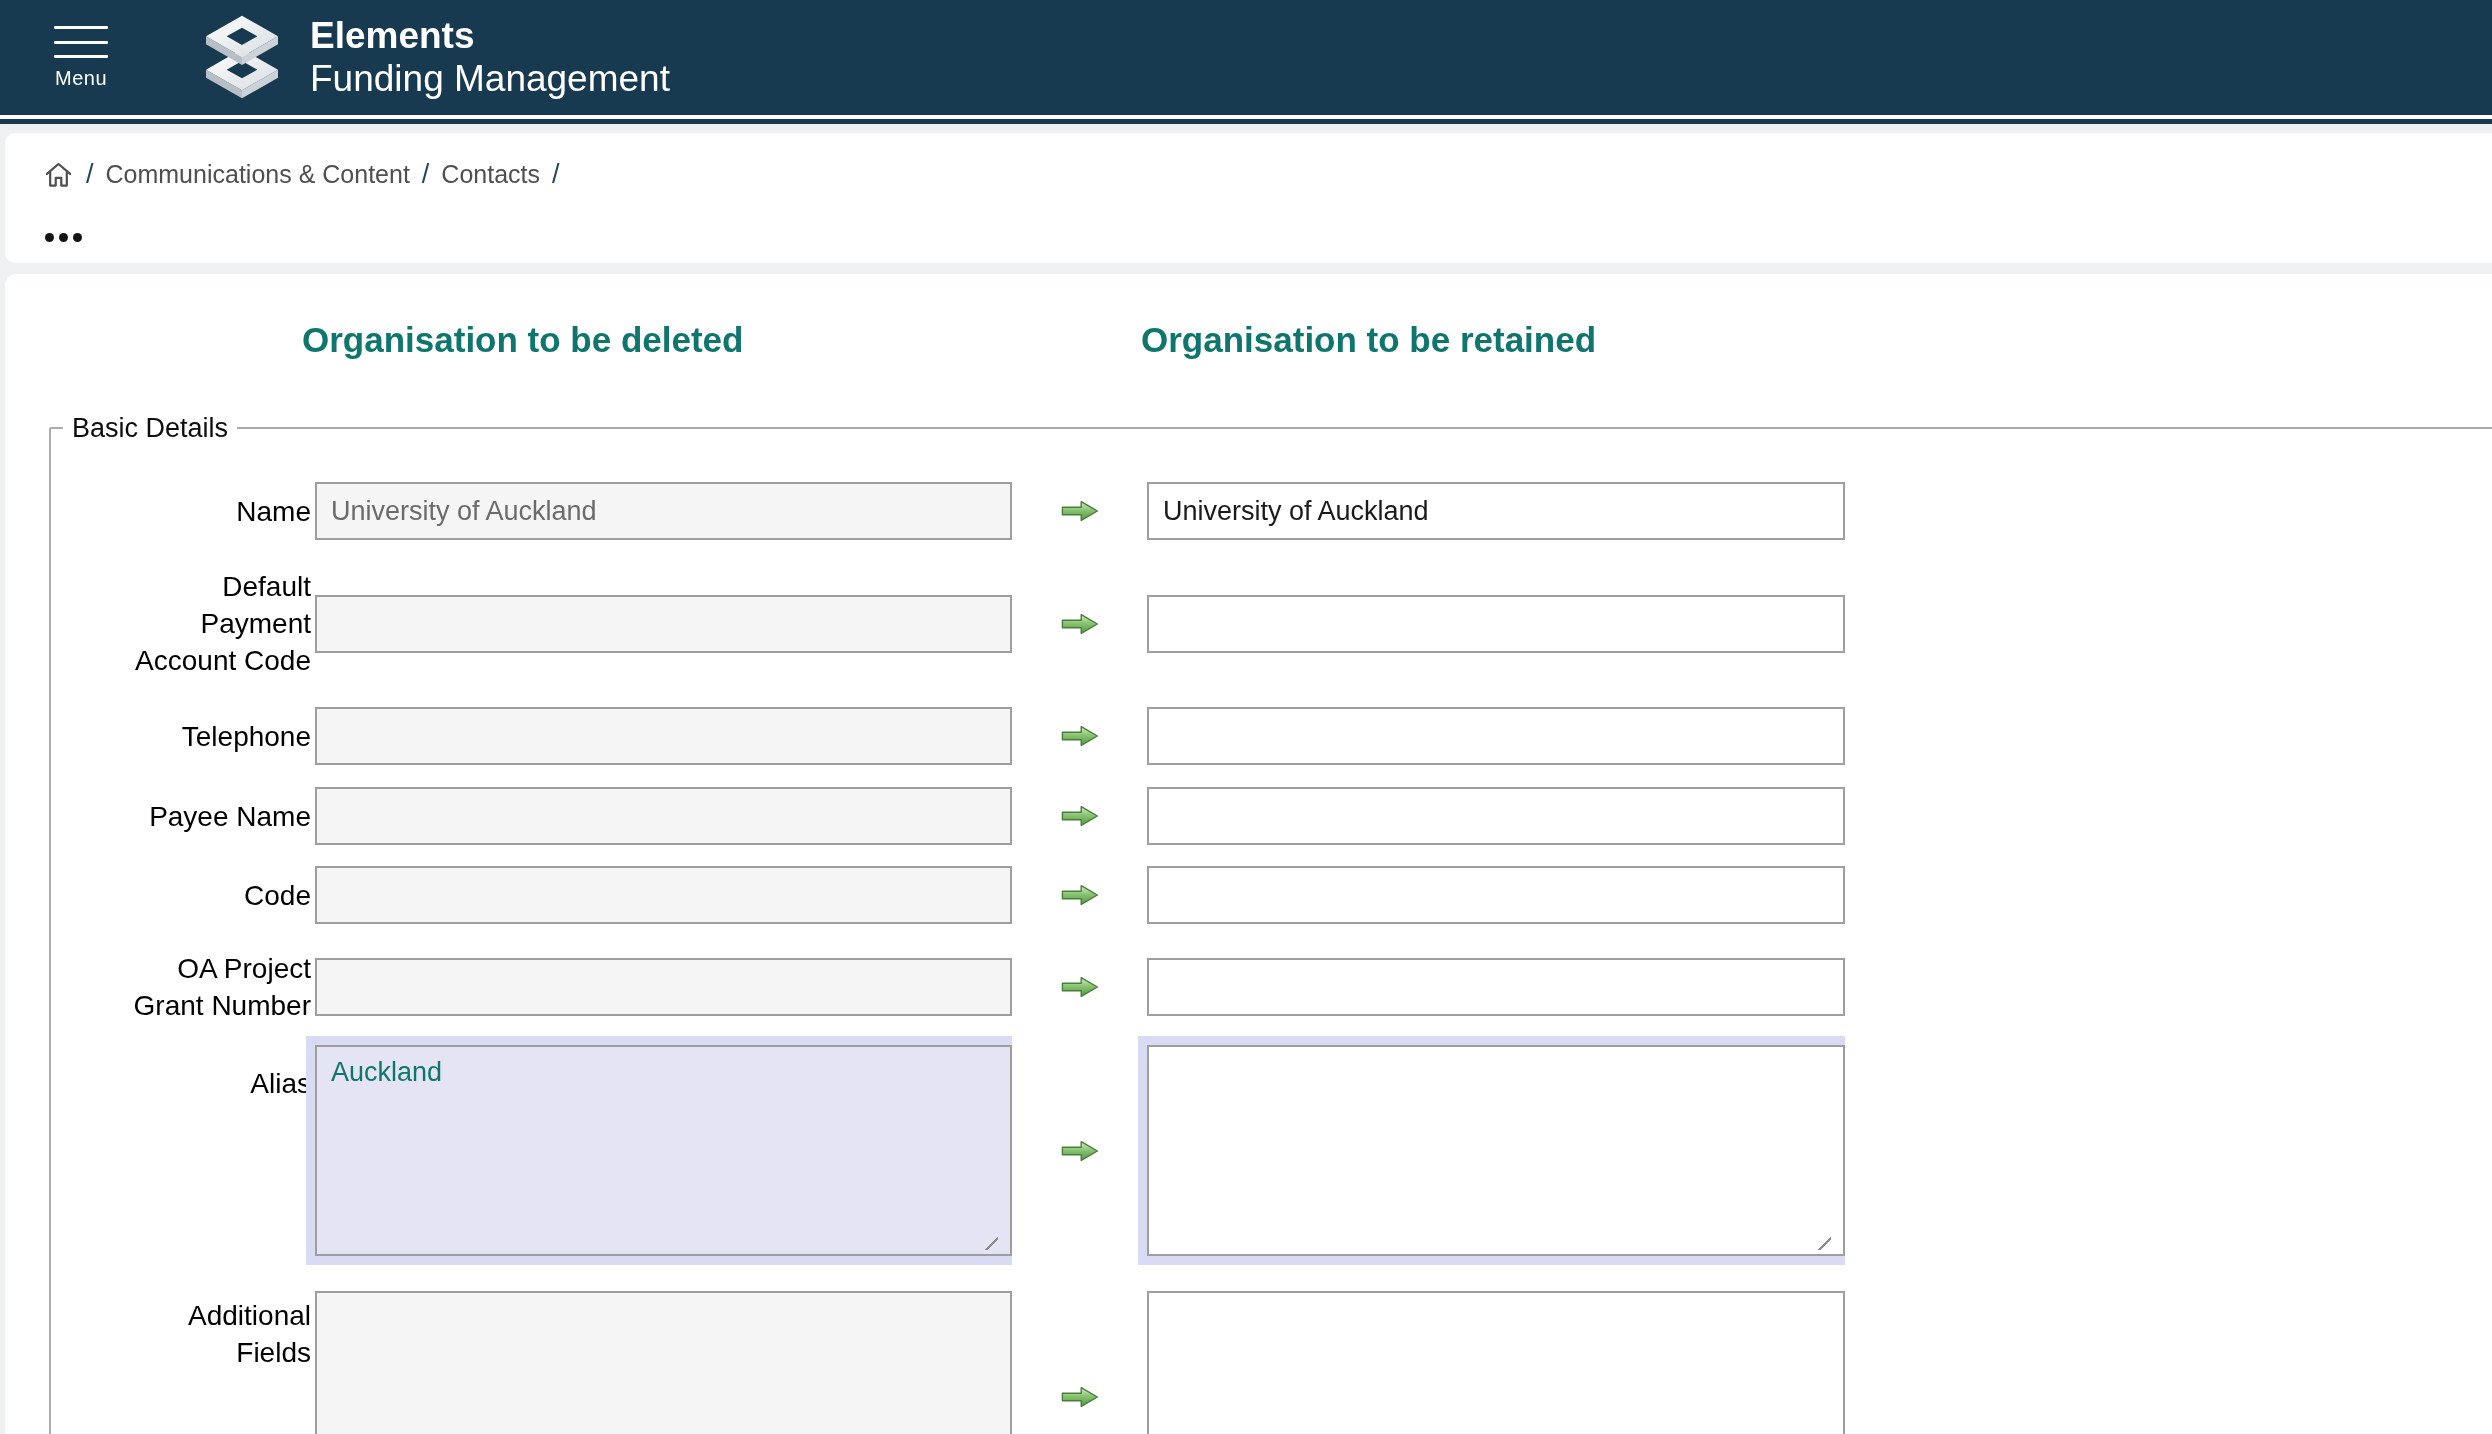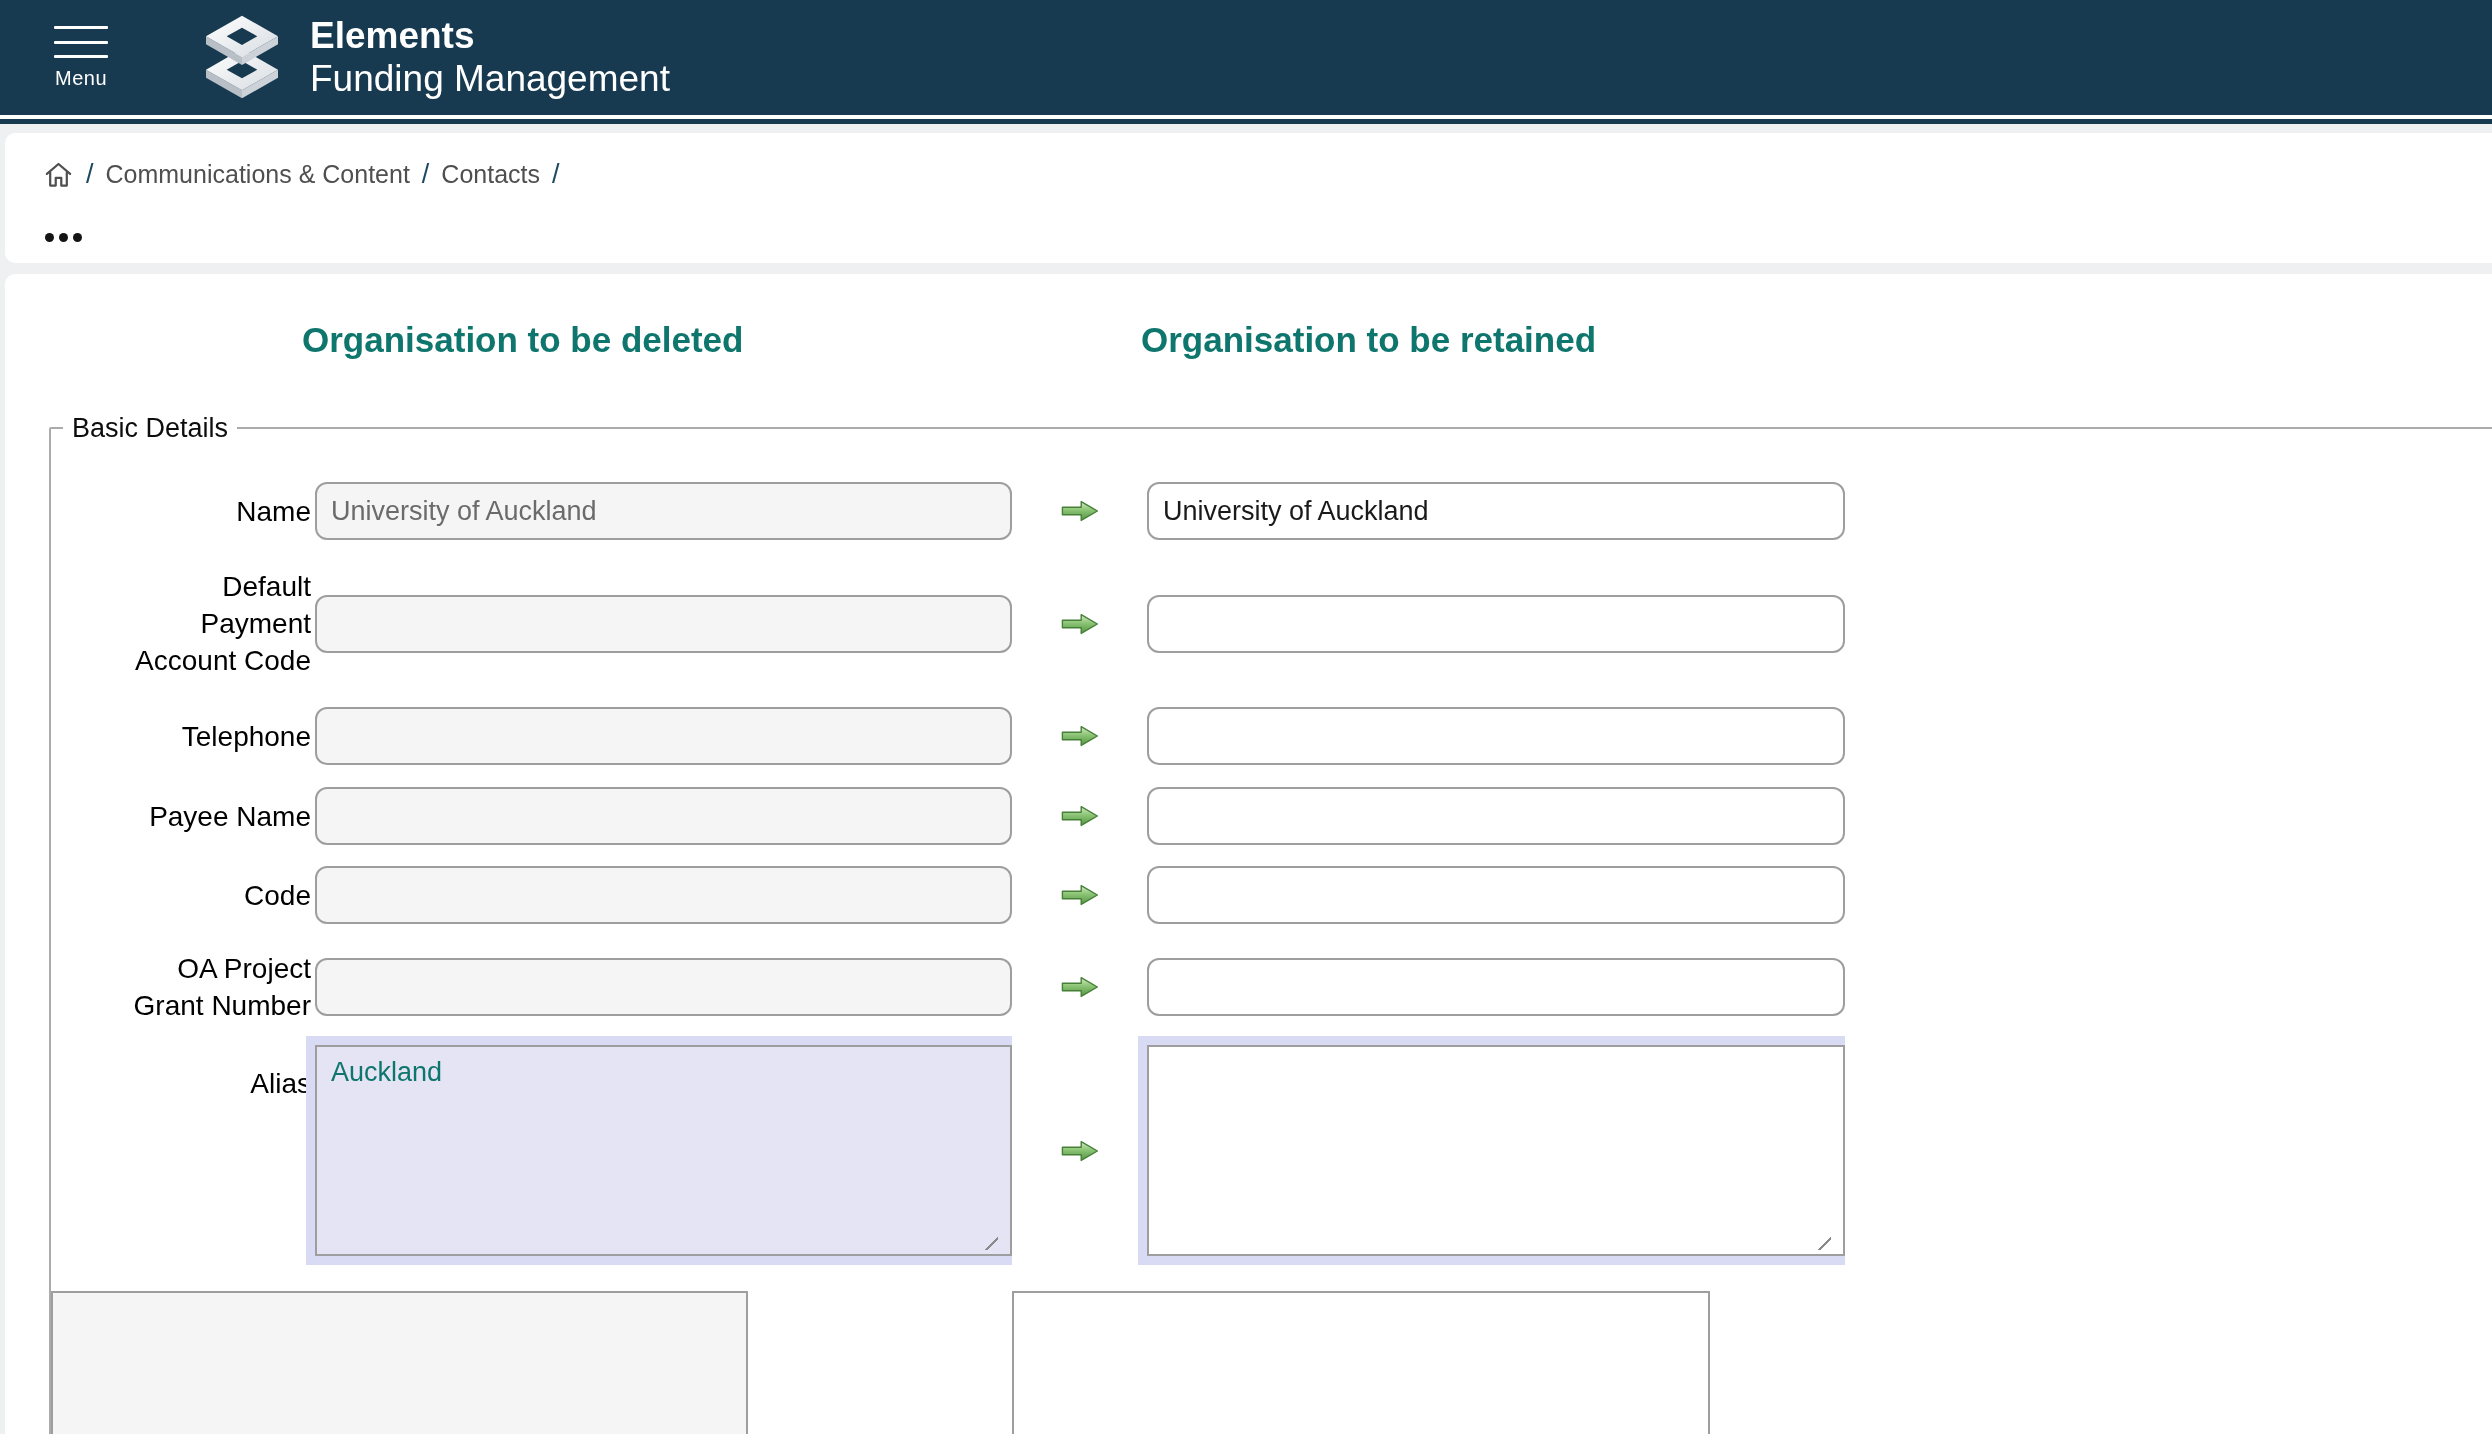--- a/index.html
+++ b/index.html
@@ -63,21 +63,21 @@
     align-items:center;
   }
   .flabel{
     text-align:right;padding-right:4px;box-sizing:border-box;
     font-size:28px;line-height:37px;color:#000000;white-space:pre-line;
   }
   .acell{align-self:stretch;display:flex;align-items:center;justify-content:center;}
   .arrow{width:40px;height:24px;}
   .inp{
     width:100%;height:58px;box-sizing:border-box;
-    border:2px solid #9e9e9e;border-radius:12px;
+    border:2px solid #9e9e9e;border-radius:0;
     font-family:"Liberation Sans", sans-serif;font-size:27px;
     padding:0 14px;outline:none;
   }
   .inp.deleted{background:#f5f5f5;color:#6b6b6b;}
   .inp.retained{background:#ffffff;color:#1a1a1a;}
   .ta-wrap{position:relative;}
   .hl{background:#d9daf3;padding:9px;margin-left:-9px;}
   textarea.ta{
     display:block;width:697px;height:211px;box-sizing:border-box;resize:none;
     border:2px solid #9e9e9e;font-family:"Liberation Sans", sans-serif;
@@ -263,20 +263,22 @@
           </div>
         <div class="col-r hl">
           <div class="ta-wrap">
             <textarea class="ta retained" style=""></textarea>
             <div class="rh"></div>
           </div>
         </div>
       </div>
 
       <div class="frow r8">
+        <div class="flabel">Additional
+Fields</div>
         <div class="ta-wrap">
           <textarea class="ta deleted plain" disabled="" style=""></textarea>
         </div>
         <div class="acell">
             <svg class="arrow">
               <use href="#arrow-right"></use>
             </svg>
           </div>
         <div class="col-r ta-wrap">
           <textarea class="ta retained" style=""></textarea>

